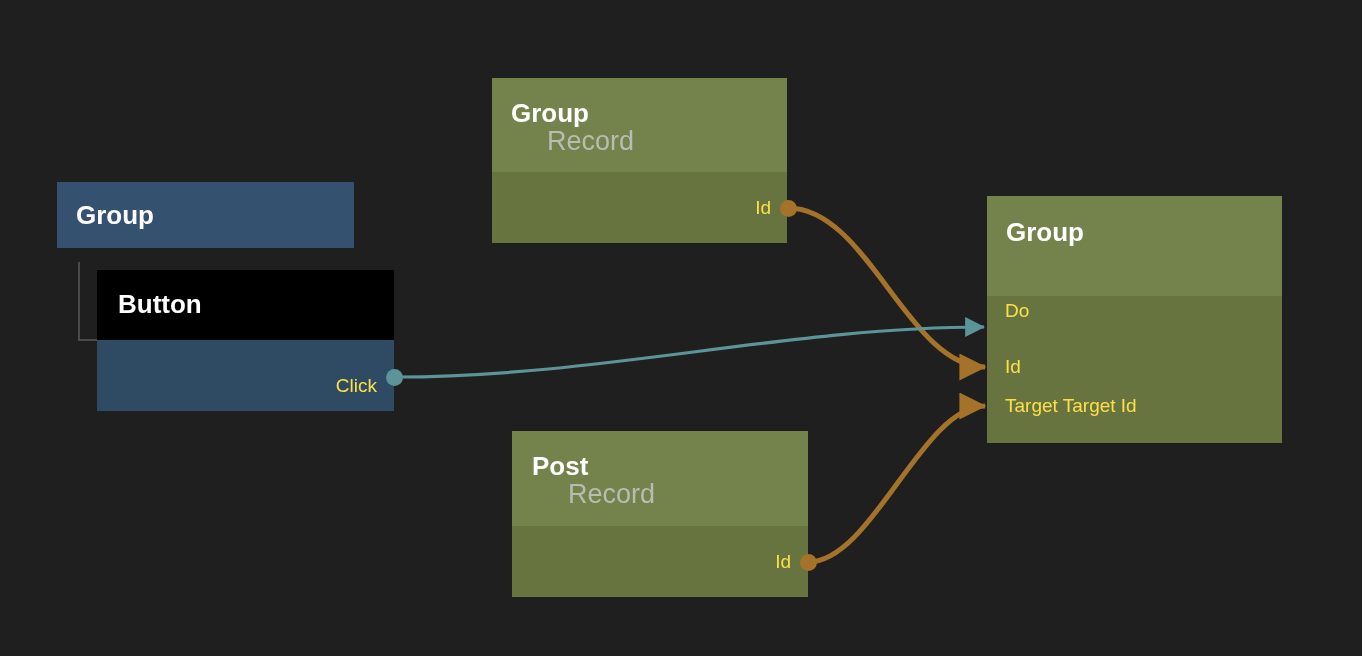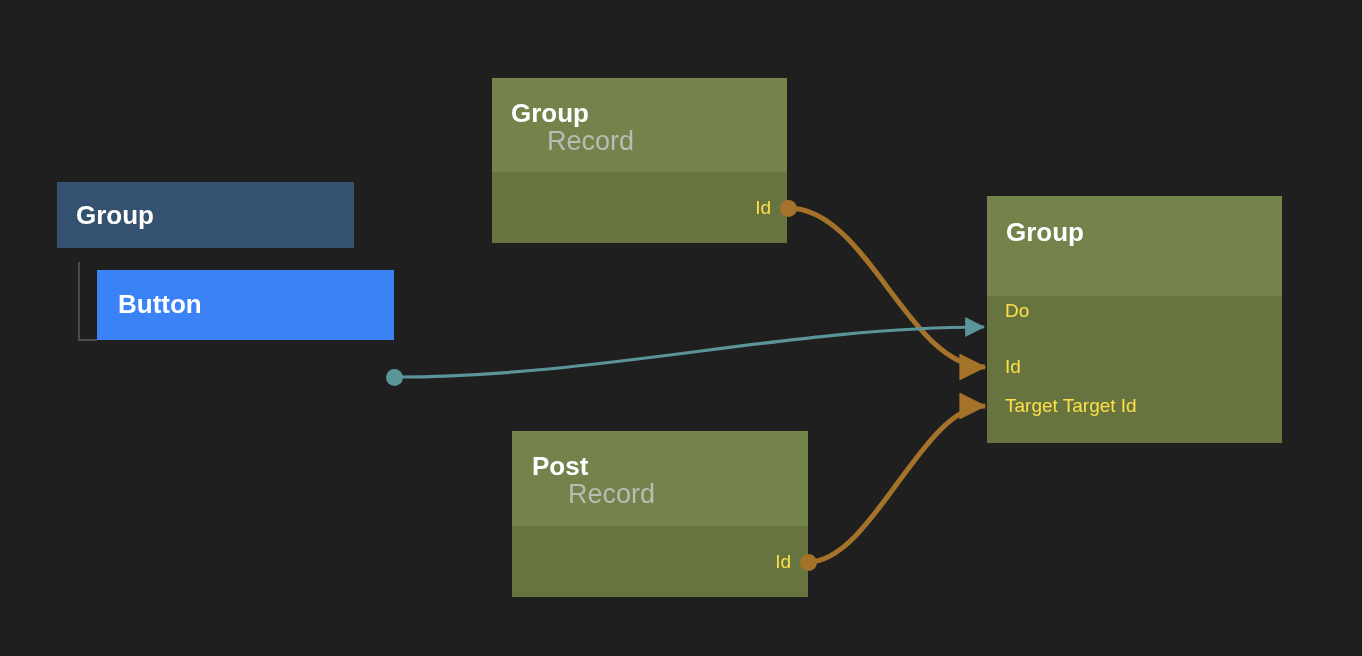--- a/index.html
+++ b/index.html
@@ -33,21 +33,21 @@
     height: 100%;
   }
   .node-body {
     position: relative;
     width: 100%;
   }
   
   .green .node-header { background: #74824b; }
   .green .node-body   { background: #67743f; }
   
-  .blue .node-header { background: #3b82f6; }
+  .blue .node-header { background: #000000; }
   .blue .node-body   { background: #2f4a63; }
   .blue.solid .node-header { background: #355170; }
 
   .title {
     color: #ffffff;
     font-size: 26px;
     font-weight: bold;
     line-height: 26px;
     white-space: nowrap;
   }
@@ -112,20 +112,23 @@
   <div class="node blue solid" style="left:57px; top:182px; width:297px; height:66px;">
     <div class="node-header">
       <div class="title" style="position:absolute; left:19px; top:20px;">Group</div>
     </div>
   </div>
 
   <div class="node blue" style="left:97px; top:270px; width:297px; height:141px;">
     <div class="node-header" style="height:70px;">
       <div class="title" style="position:absolute; left:21px; top:21px;">Button</div>
     </div>
+    <div class="node-body" style="height:71px;">
+      <div class="port-row out" style="right:17px; top:35px;">Click</div>
+    </div>
   </div>
   <div class="port-dot exec" style="left:386px; top:369px;"></div>
 
   <div class="node green" style="left:492px; top:78px; width:295px; height:165px;">
     <div class="node-header" style="height:94px;">
       <div class="title" style="position:absolute; left:19px; top:22px;">Group</div>
       <div class="subtitle" style="position:absolute; left:19px; top:50px;">Record</div>
     </div>
     <div class="node-body" style="height:71px;">
       <div class="port-row out" style="right:16px; top:25px;">Id</div>

